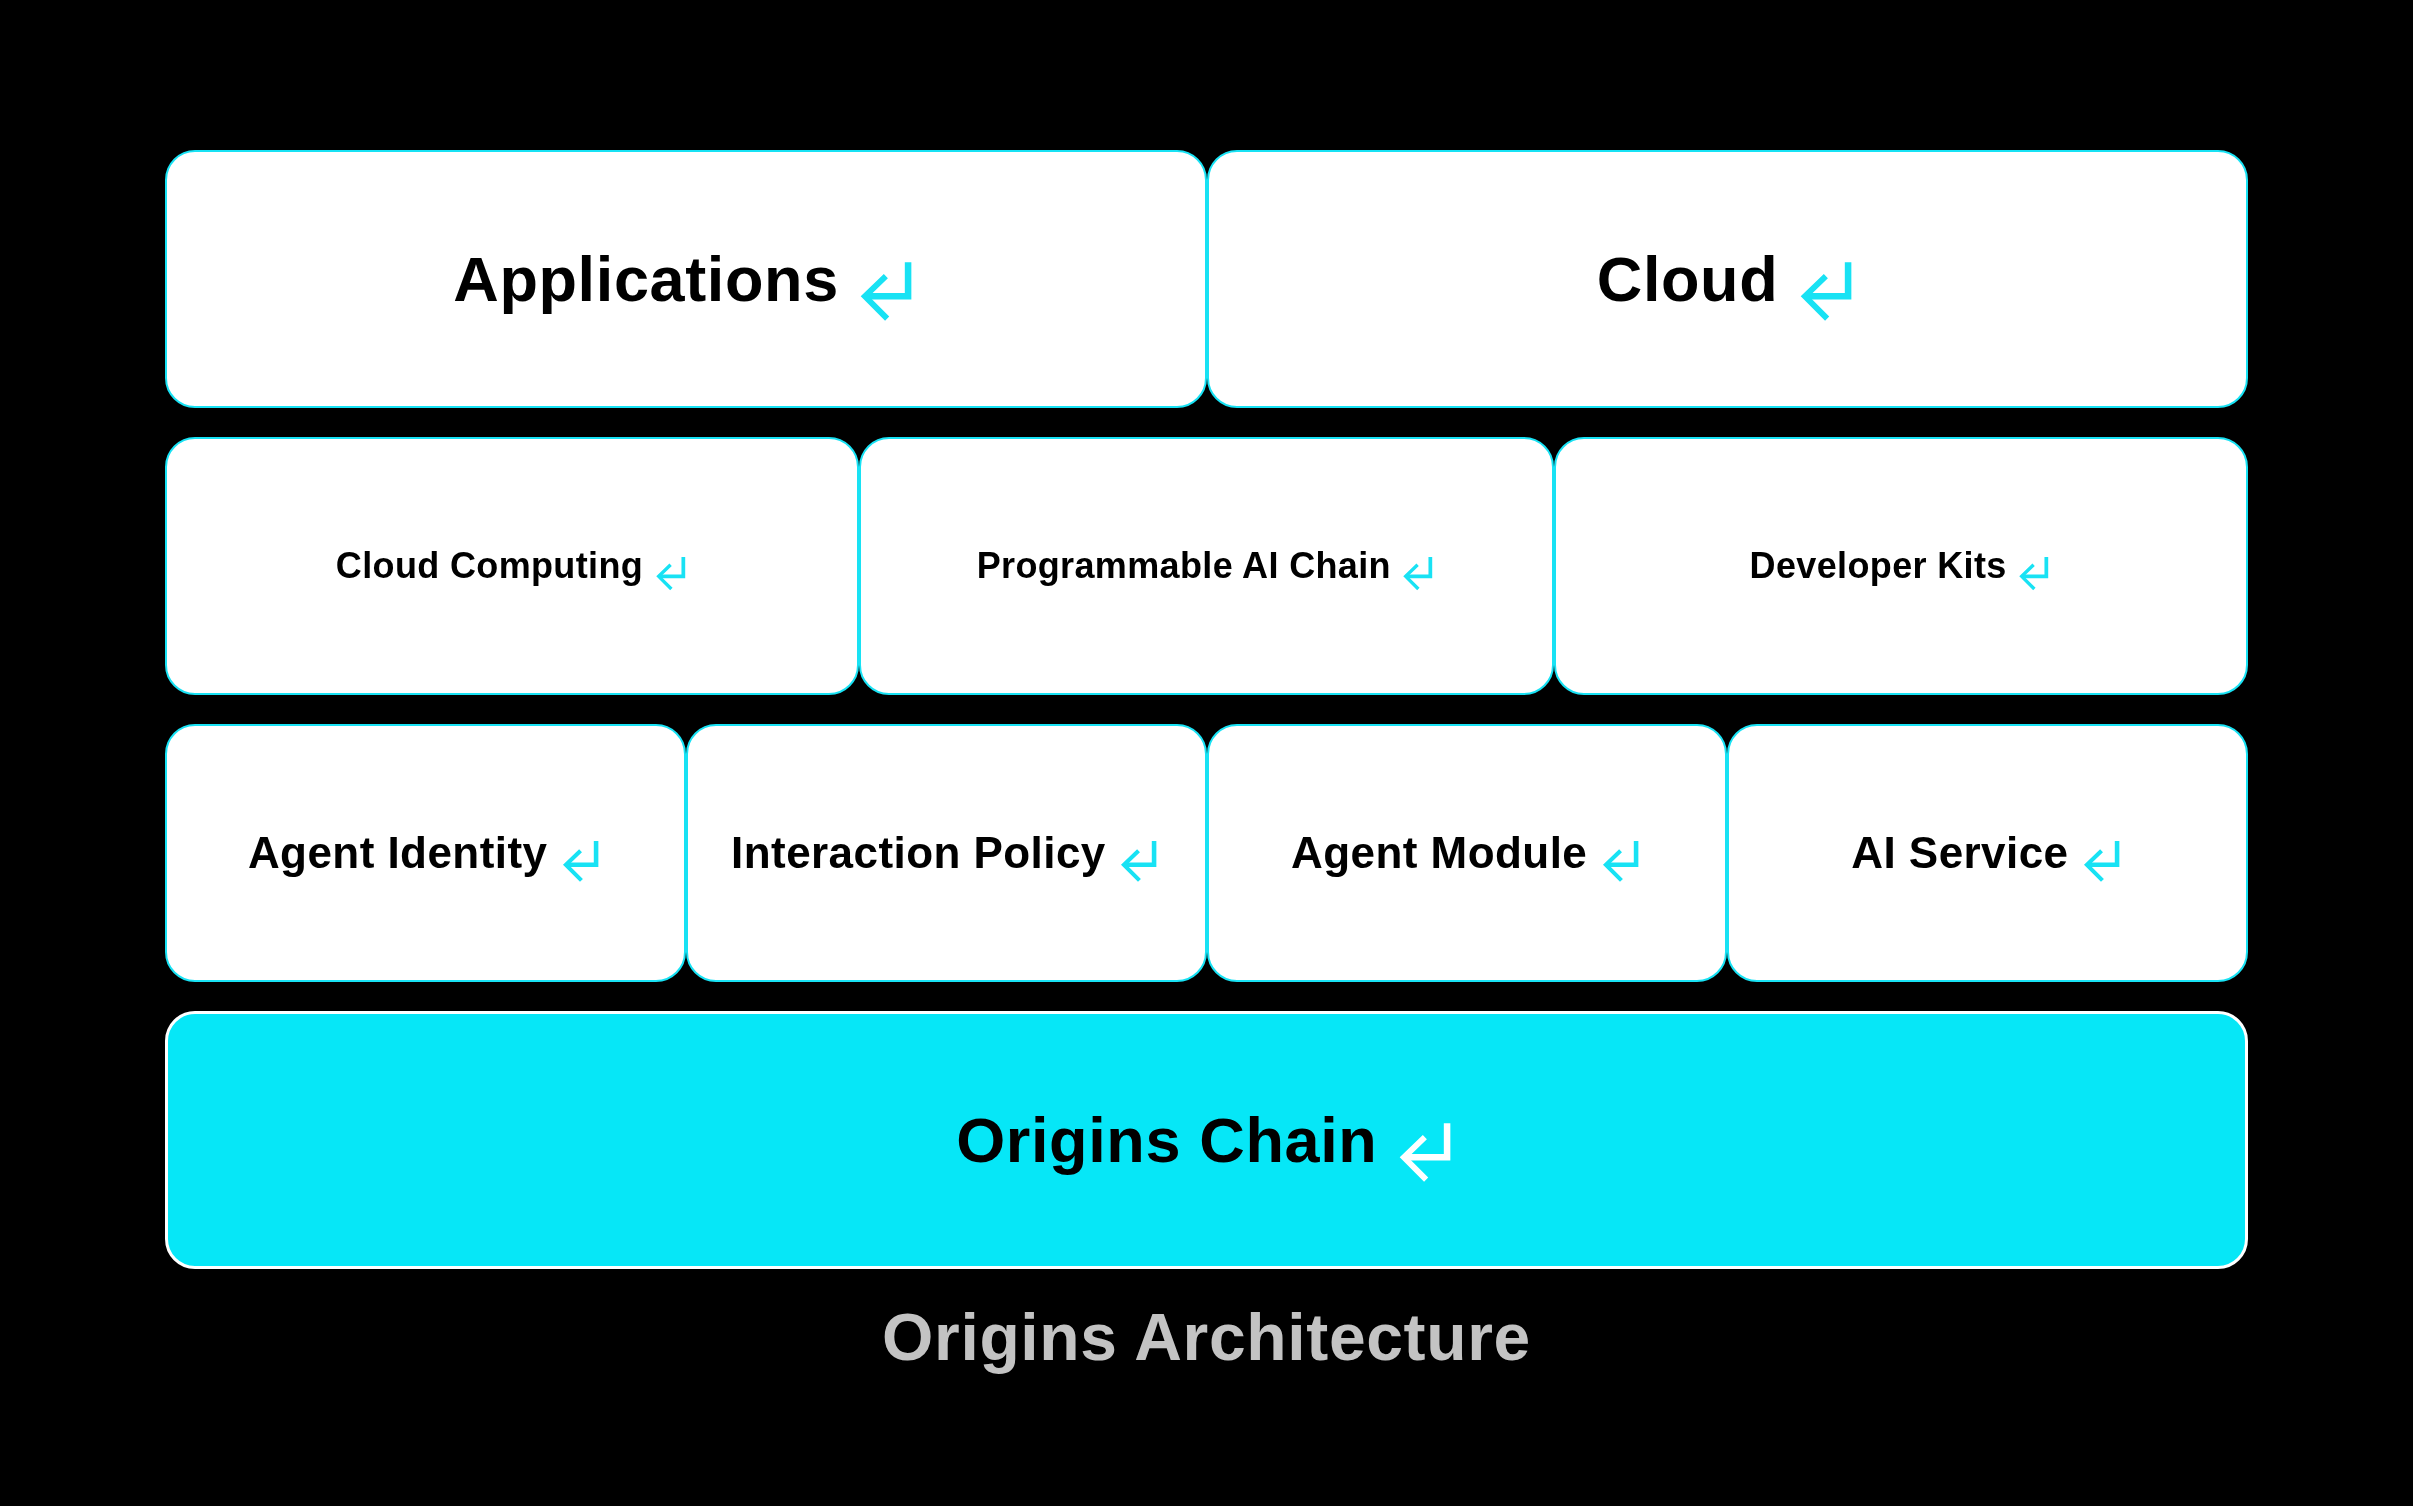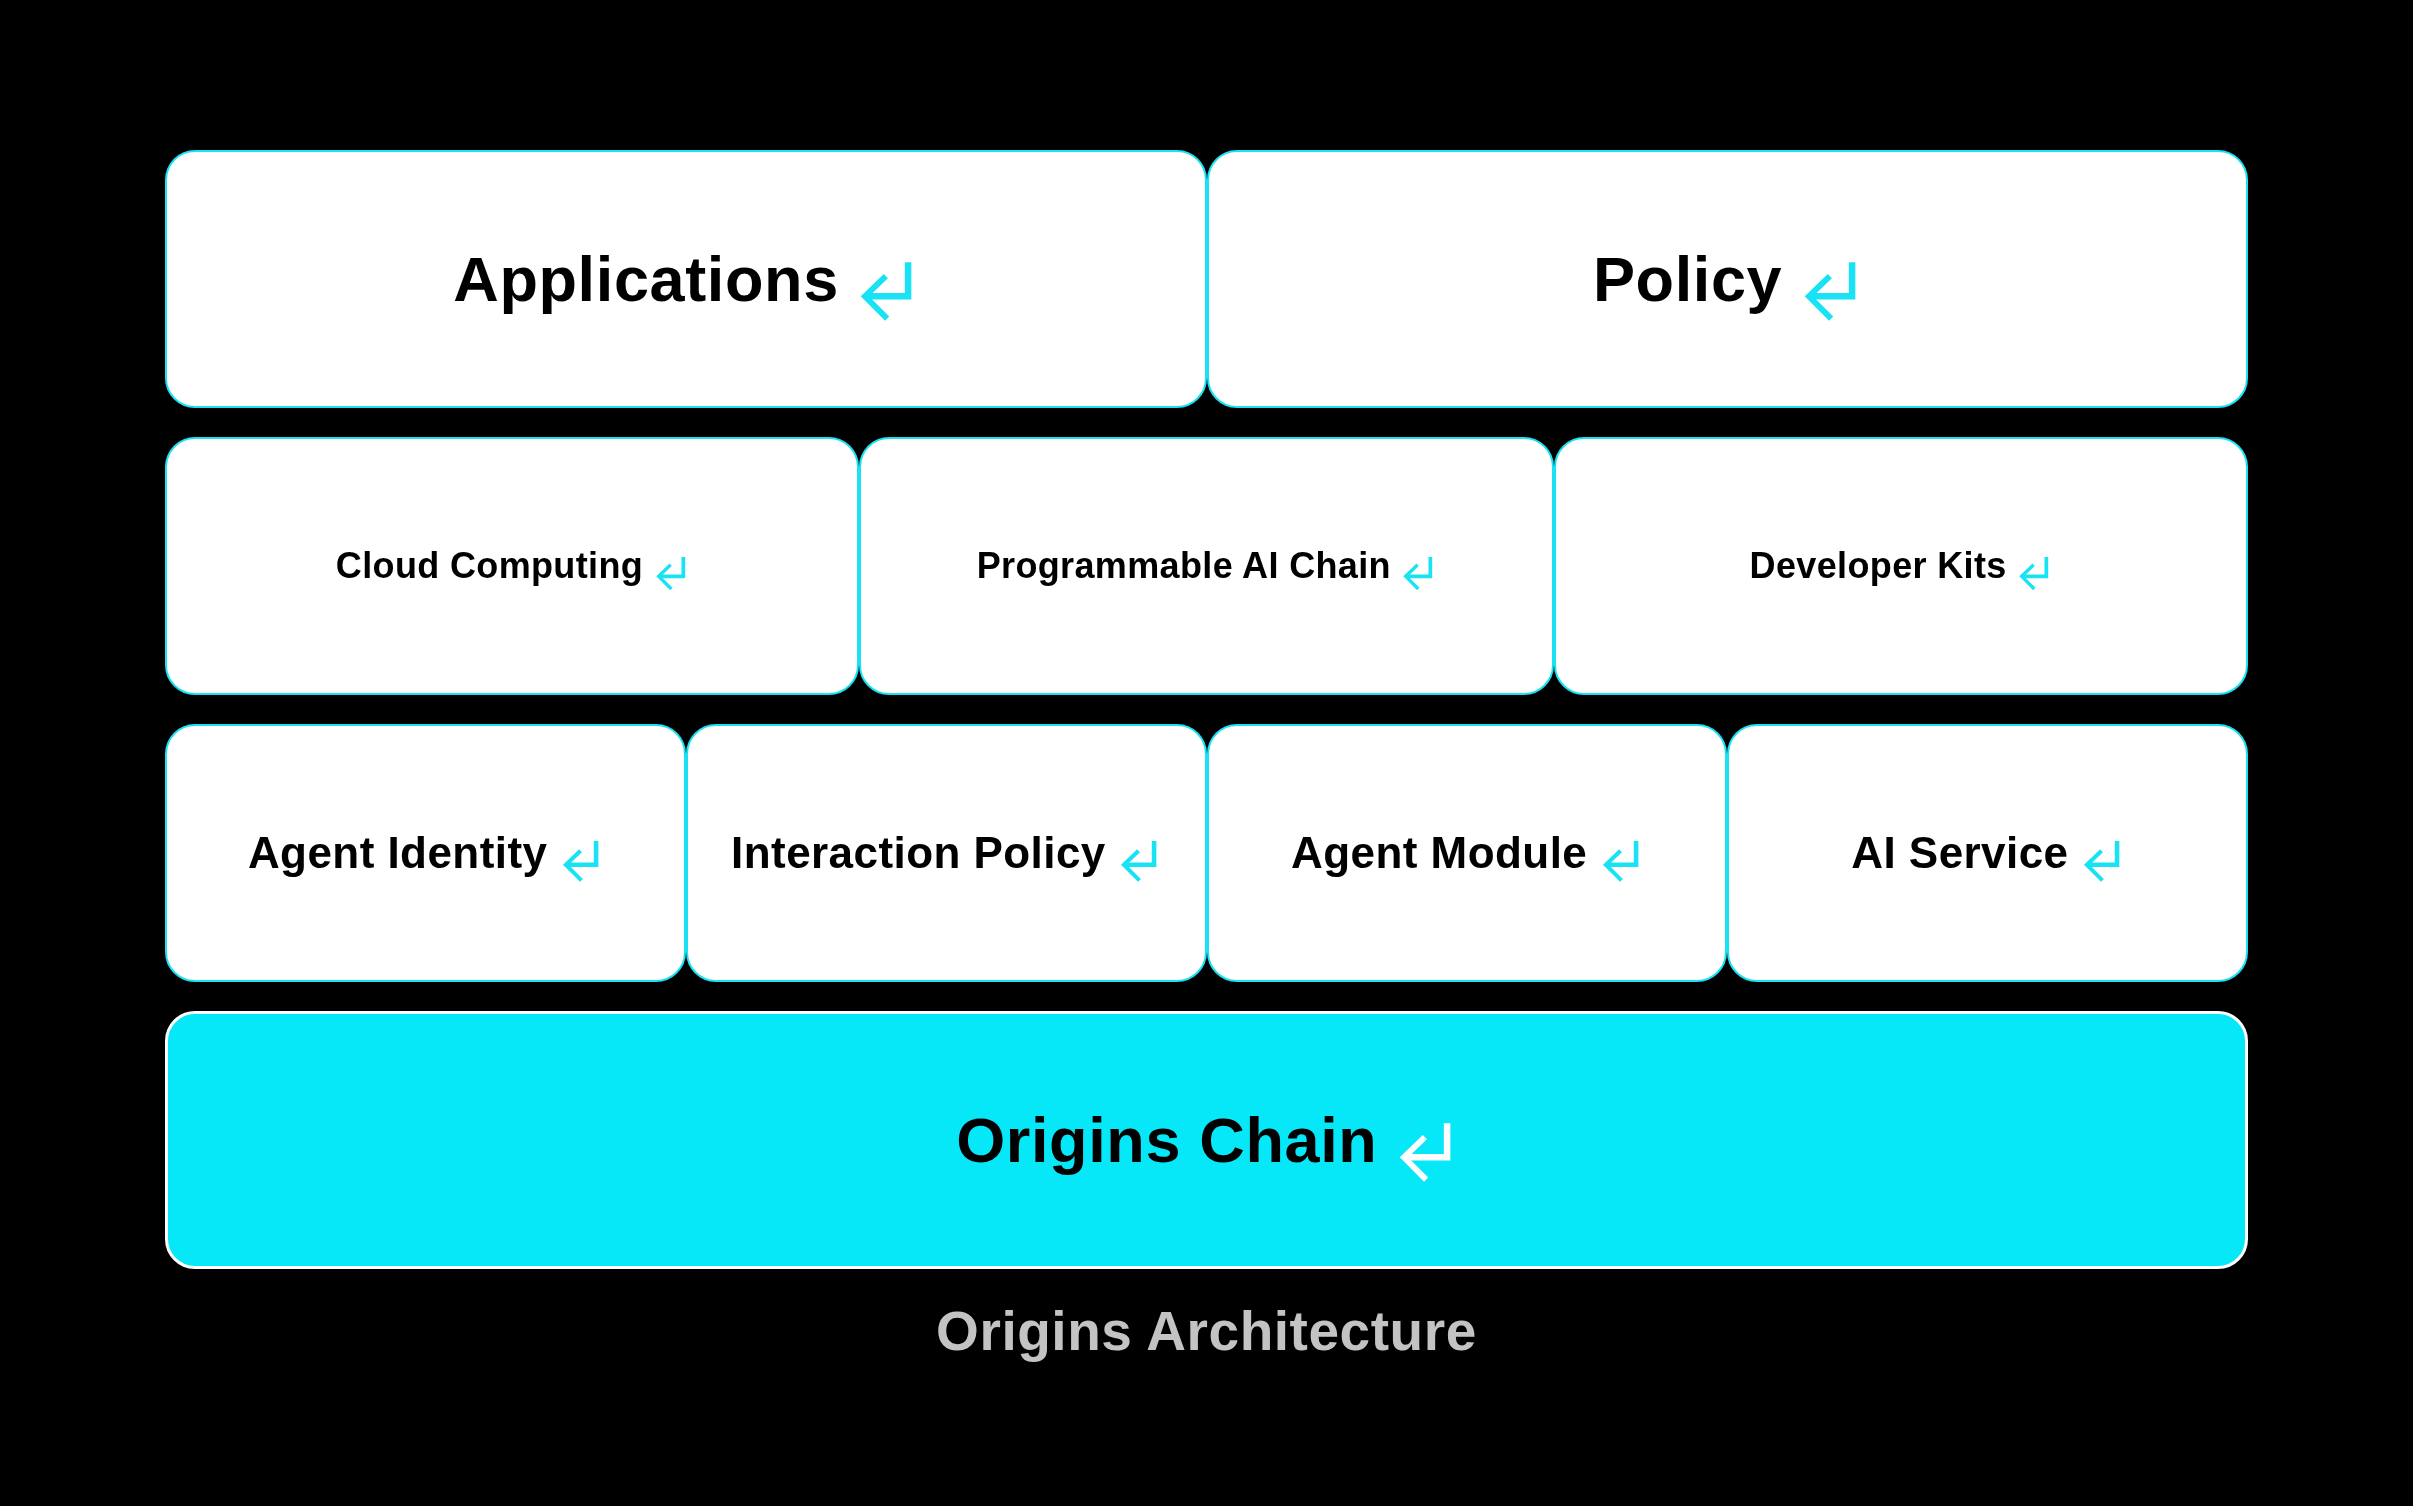--- a/index.html
+++ b/index.html
@@ -60,42 +60,42 @@
   .arrow {
     width: 1.0em;
     height: 1.08em;
     margin-left: 0.26em;
     transform: translateY(0.15em);
     flex: 0 0 auto;
   }
   .title {
     margin-top: 35px;
     text-align: center;
-    font-size: 55px;
+    font-size: 66px;
     font-weight: 600;
     color: var(--title-color, #c3c3c3);
     letter-spacing: 0.01em;
     line-height: 1;
   }
 </style>
 </head>
 <body>
 
 <div class="canvas">
   <div class="rows" id="rows">
       <div class="row row-0">
         <div class="box">
           <span class="label">Applications</span>
           <svg class="arrow" viewBox="0 0 92 104" fill="none" xmlns="http://www.w3.org/2000/svg">
             <path d="M79 12 V64 H15" stroke="#18e2f4" stroke-width="10"></path>
             <path d="M45 33 L13 64 L47 98" stroke="#18e2f4" stroke-width="9"></path>
           </svg>
         </div>
         <div class="box">
-          <span class="label">Policy</span>
+          <span class="label">Cloud</span>
           <svg class="arrow" viewBox="0 0 92 104" fill="none" xmlns="http://www.w3.org/2000/svg">
             <path d="M79 12 V64 H15" stroke="#18e2f4" stroke-width="10"></path>
             <path d="M45 33 L13 64 L47 98" stroke="#18e2f4" stroke-width="9"></path>
           </svg>
         </div>
       </div>
       <div class="row row-1">
         <div class="box">
           <span class="label">Cloud Computing</span>
           <svg class="arrow" viewBox="0 0 92 104" fill="none" xmlns="http://www.w3.org/2000/svg">

